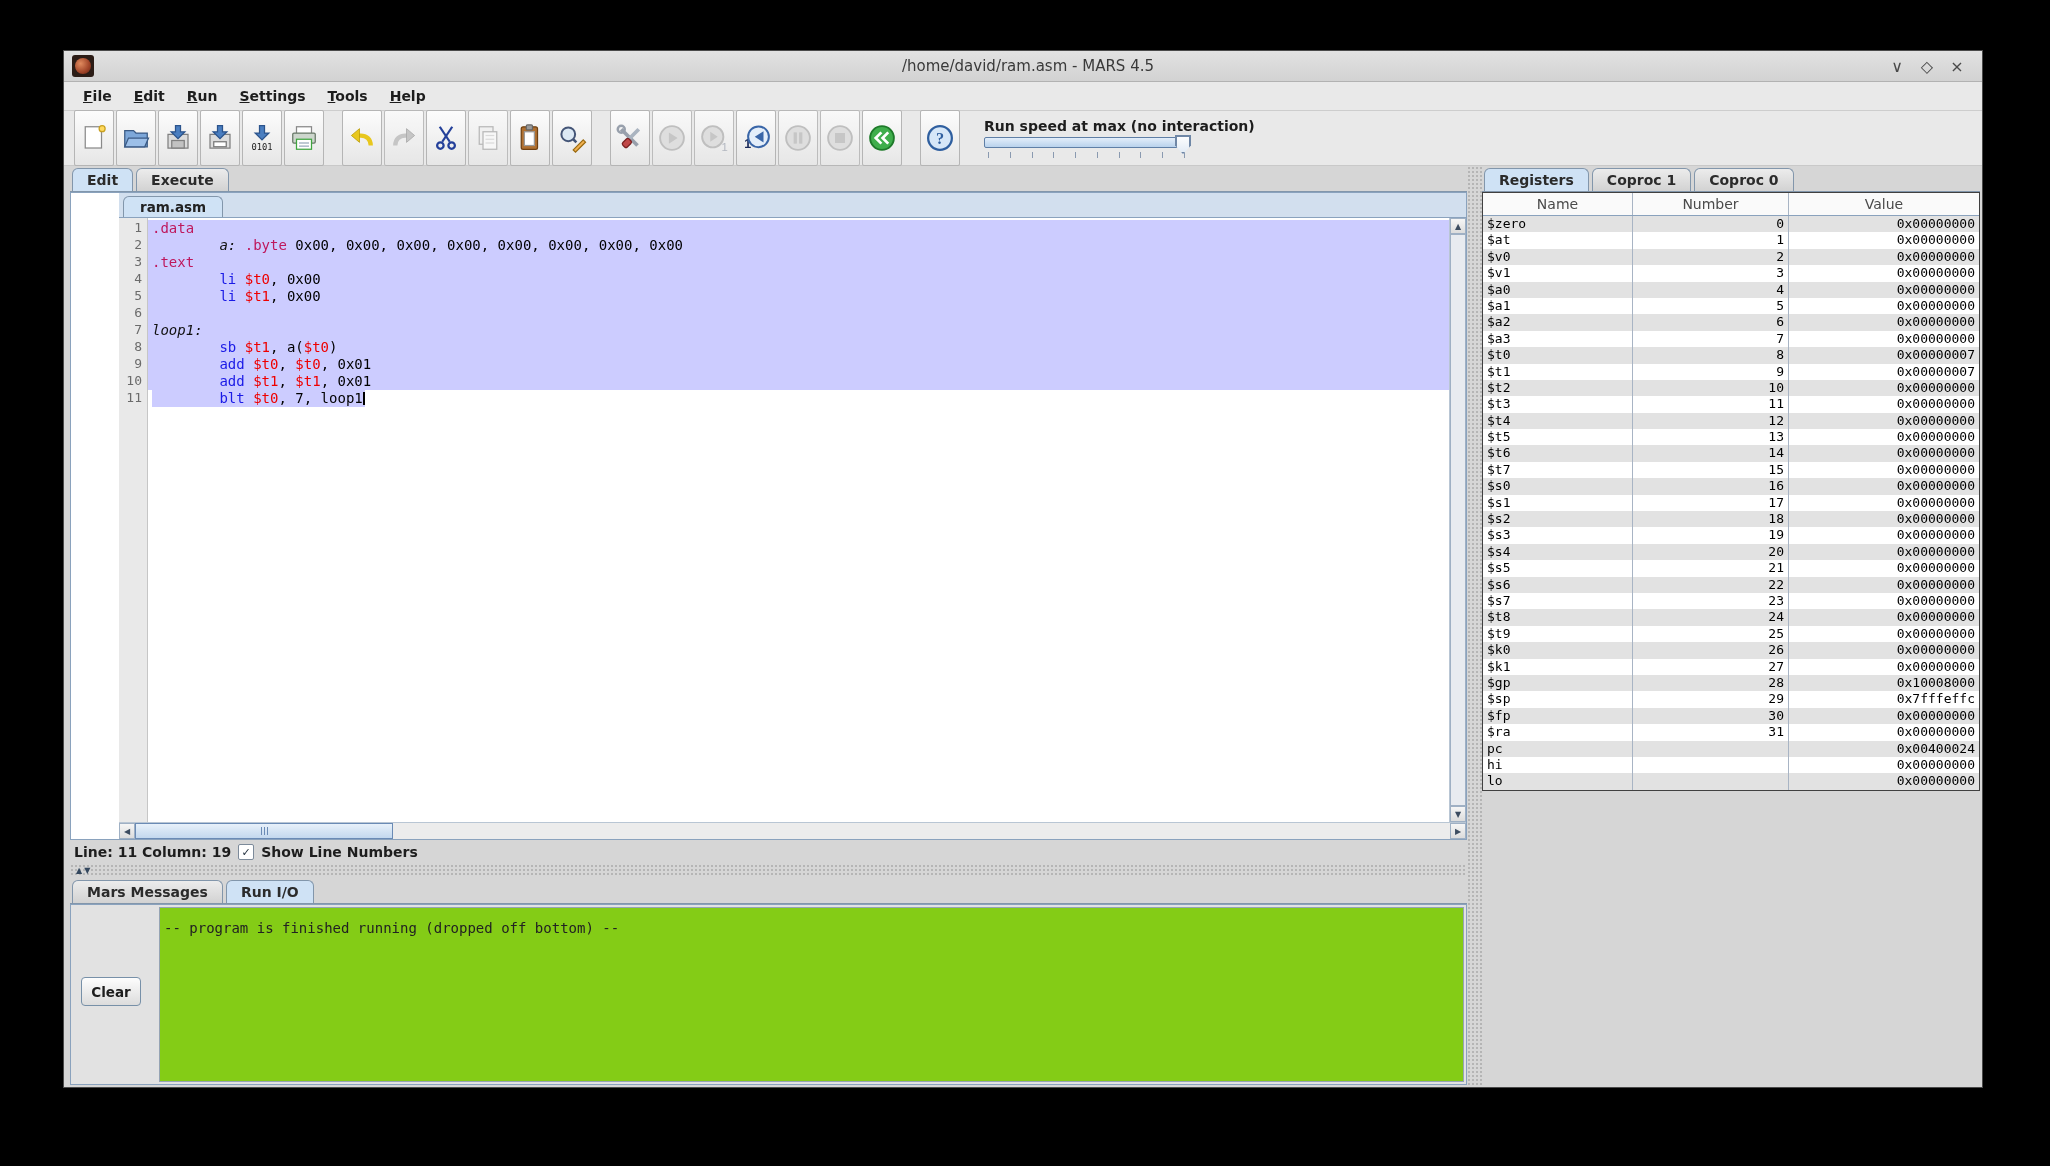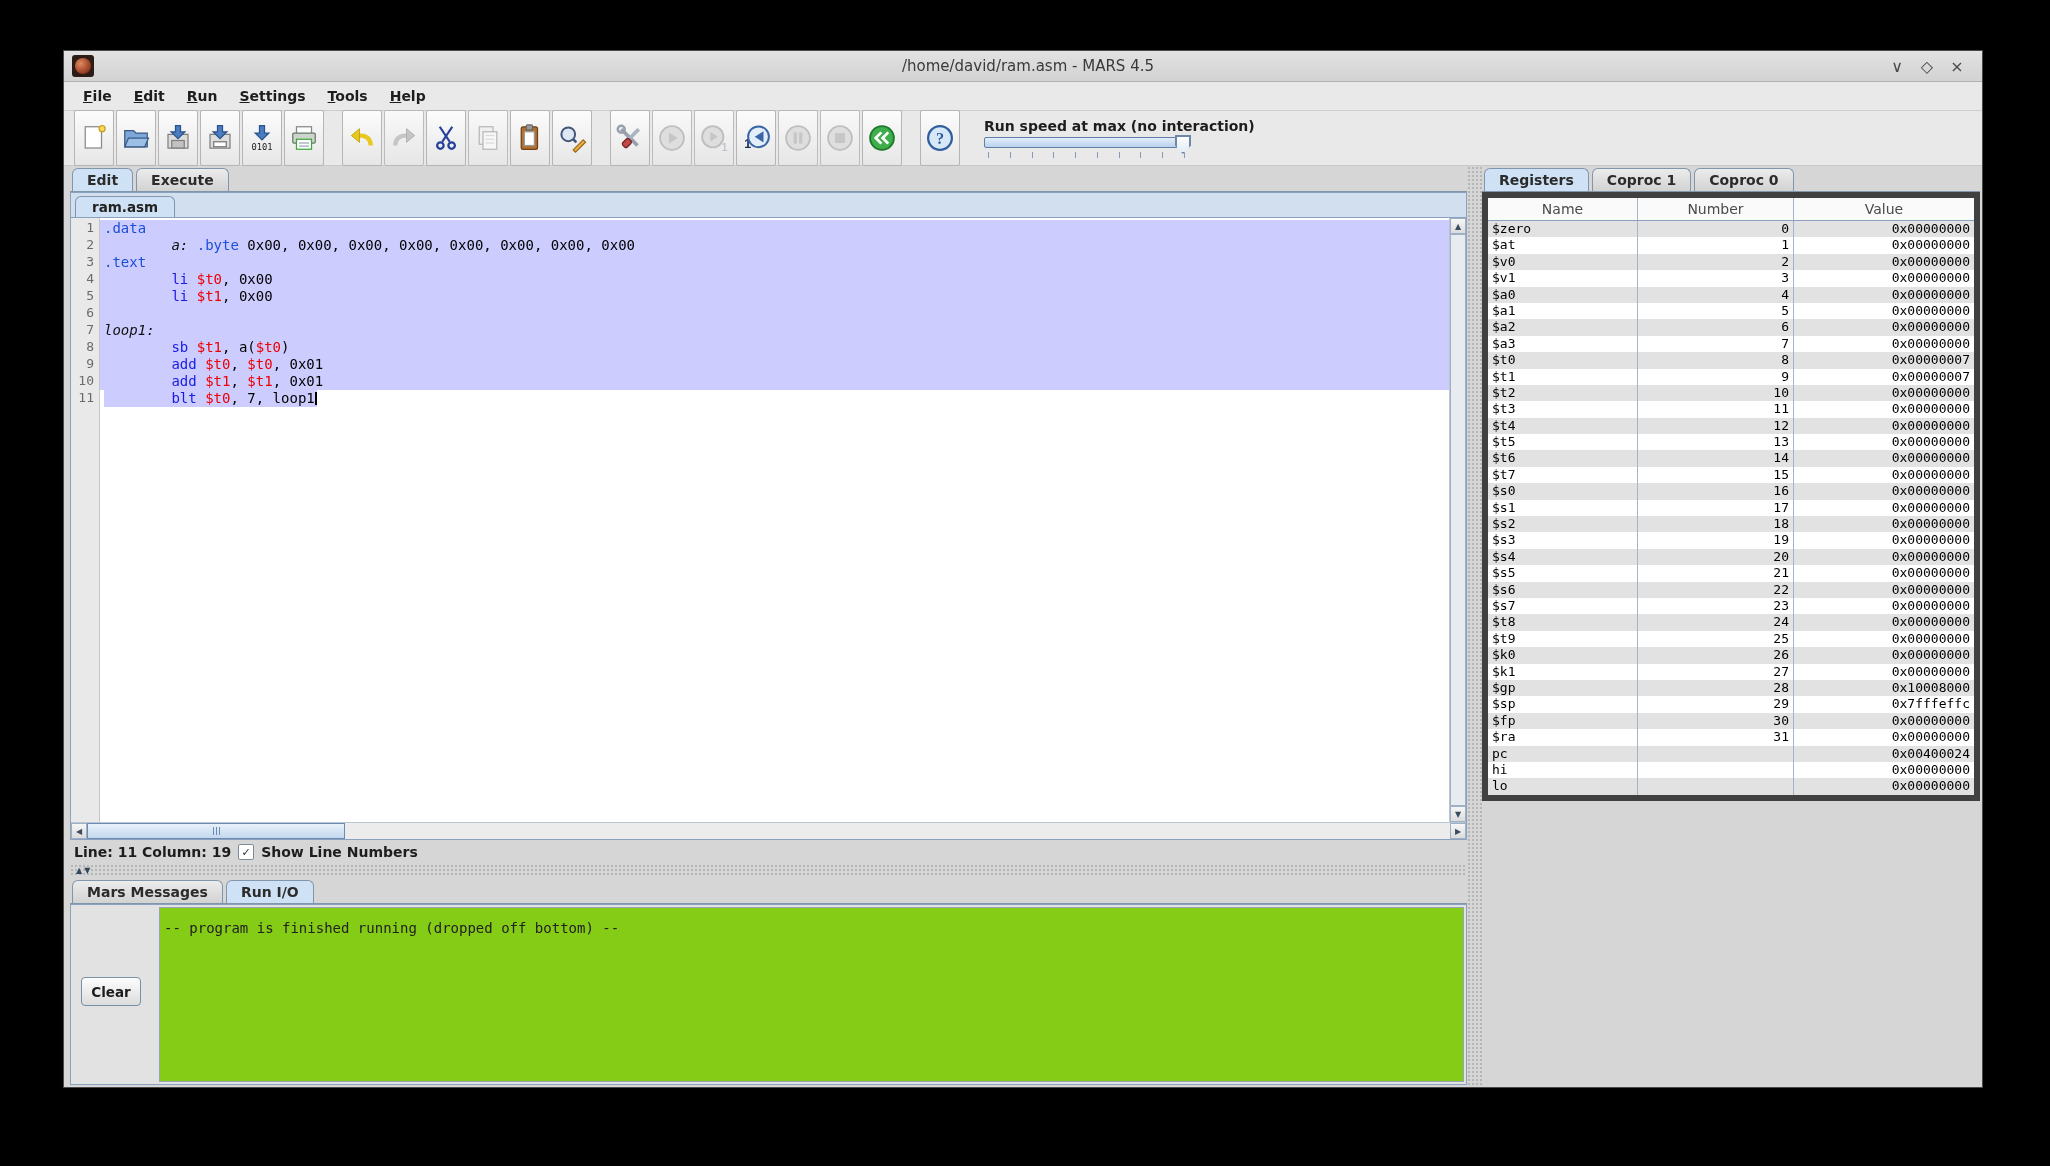--- a/index.html
+++ b/index.html
@@ -29,31 +29,31 @@
   
   .mainrow{flex:1;display:flex;padding:0 2px 2px 6px;min-height:0;}
   .leftcol{width:1397px;flex:none;display:flex;flex-direction:column;min-height:0;}
   .vsplit{width:15px;flex:none;background-image:radial-gradient(circle,#b5b5b5 0.8px,transparent 1px);background-size:4px 4px;}
   .rightcol{flex:1;display:flex;flex-direction:column;min-width:0;}
   
   .tabstrip{display:flex;align-items:flex-end;border-bottom:1px solid #8296ab;flex:none;height:25px;padding-left:2px;}
   .tab{font-size:14px;font-weight:bold;color:#2b2b2b;padding:3px 14px 3px;border:1px solid #8296ab;border-bottom:none;border-radius:6px 6px 0 0;background:linear-gradient(#ececec,#d2d2d2);margin-right:3px;white-space:nowrap;}
   .tab.sel{background:#cfe2f5;}
   
-  .editpanel{height:648px;flex:none;border:1px solid #8aa2bd;background:#fff;display:flex;flex-direction:column;box-sizing:border-box;}
+  .editpanel{height:648px;flex:none;border:1px solid #8aa2bd;background:#fff;display:flex;flex-direction:column;box-sizing:border-box;padding-left:48px;}
   .filetabstrip{height:24px;flex:none;background:#d2dfee;border-bottom:1px solid #8aa2bd;display:flex;align-items:flex-end;padding-left:4px;}
   .filetab{font-size:13.5px;font-weight:bold;color:#222;padding:2px 16px;background:#cfe2f5;border:1px solid #8296ab;border-bottom:none;border-radius:6px 6px 0 0;}
   .editorarea{flex:1;display:flex;min-height:0;}
   .gutter{width:28px;flex:none;background:#e9e9e9;border-right:1px solid #c6c6c6;padding-top:2px;}
   .gnum{height:17px;line-height:17px;font:13px "DejaVu Sans Mono",monospace;color:#6b6b6b;text-align:right;padding-right:5px;}
   .codearea{flex:1;background:#fff;padding-top:2px;overflow:hidden;position:relative;}
   .cl{height:17px;line-height:17px;font:14px "DejaVu Sans Mono",monospace;color:#000;white-space:pre;padding-left:4px;}
   .cl.hlfull{background:#ccccff;}
   .hlpart{background:#ccccff;display:inline-block;height:17px;}
-  .sd{color:#1d4ed8;} .si{color:#1a1ae6;} .sr{color:#ee0000;} .sl{font-style:italic;color:#111;}
+  .sd{color:#be185d;} .si{color:#1a1ae6;} .sr{color:#ee0000;} .sl{font-style:italic;color:#111;}
   .caret{display:inline-block;width:2px;height:13px;background:#000;vertical-align:-2px;}
   .vscroll{width:16px;flex:none;border-left:1px solid #b9c6d4;background:#ececec;display:flex;flex-direction:column;}
   .sbtn{width:16px;height:16px;flex:none;background:linear-gradient(#f6f6f6,#dcdcdc);border:1px solid #9fb0c4;box-sizing:border-box;font-size:8px;color:#3c4c60;display:flex;align-items:center;justify-content:center;}
   .vthumb{flex:1;margin:0;background:#e8ebf0;border:1px solid #9fb0c4;box-sizing:border-box;}
   .hscroll{height:16px;flex:none;border-top:1px solid #b9c6d4;background:#ececec;display:flex;}
   .hthumb{width:258px;flex:none;background:linear-gradient(#e8f1fa,#c3d8ee);border:1px solid #6b8bb5;box-sizing:border-box;display:flex;align-items:center;justify-content:center;gap:2px;}
   .grip{width:1px;height:8px;background:#6b8bb5;}
   .htrack{flex:1;}
   
   .statusbar{height:24px;flex:none;display:flex;align-items:center;gap:7px;padding-left:4px;font-size:14px;font-weight:bold;color:#1d1d1d;}
@@ -61,21 +61,21 @@
   
   .hsplit{height:13px;flex:none;background-image:radial-gradient(circle,#b5b5b5 0.8px,transparent 1px);background-size:4px 4px;display:flex;align-items:center;padding-left:6px;gap:2px;}
   .splitarrow{font-size:8px;color:#33475e;background:none;line-height:1;}
   
   .bottabs{height:26px;}
   .botcontent{flex:1;border:1px solid #8aa2bd;background:#e2e2e2;display:flex;min-height:0;box-sizing:border-box;}
   .botleft{width:80px;flex:none;display:flex;justify-content:center;}
   .clearbtn{margin-top:72px;width:58px;height:27px;background:linear-gradient(#fdfdfd,#dcdcdc);border:1px solid #7790a8;border-radius:4px;font-size:13.5px;font-weight:bold;color:#1d1d1d;display:flex;align-items:center;justify-content:center;}
   .iobox{flex:1;margin:2px 2px 2px 8px;background:#84cc16;border:1px solid #96a4b4;font:14px "DejaVu Sans Mono",monospace;color:#222;padding:12px 4px;box-sizing:border-box;}
   
-  .regtable{border:6px solid #404040;background:#fff;flex:none;}
+  .regtable{border:1px solid #404040;background:#fff;flex:none;}
   .rhead{display:grid;grid-template-columns:150px 156px 1fr;height:22px;line-height:22px;background:#fafafa;border-bottom:1px solid #8aa2bd;}
   .rhc{font-size:14px;color:#4a4a4a;text-align:center;border-right:1px solid #a8b4c4;}
   .rhc:last-child{border-right:none;}
   .rrow{display:grid;grid-template-columns:150px 156px 1fr;height:16.4px;line-height:16.4px;font:13px "DejaVu Sans Mono",monospace;color:#000;background:#fff;}
   .rrow:nth-child(odd){background:#e2e2e2;}
   .rc{border-right:1px solid #a8b4c4;padding:0 4px;overflow:hidden;box-sizing:border-box;}
   .rc:last-child{border-right:none;}
   .rc.num,.rc.val{text-align:right;}
 </style>
 </head>

